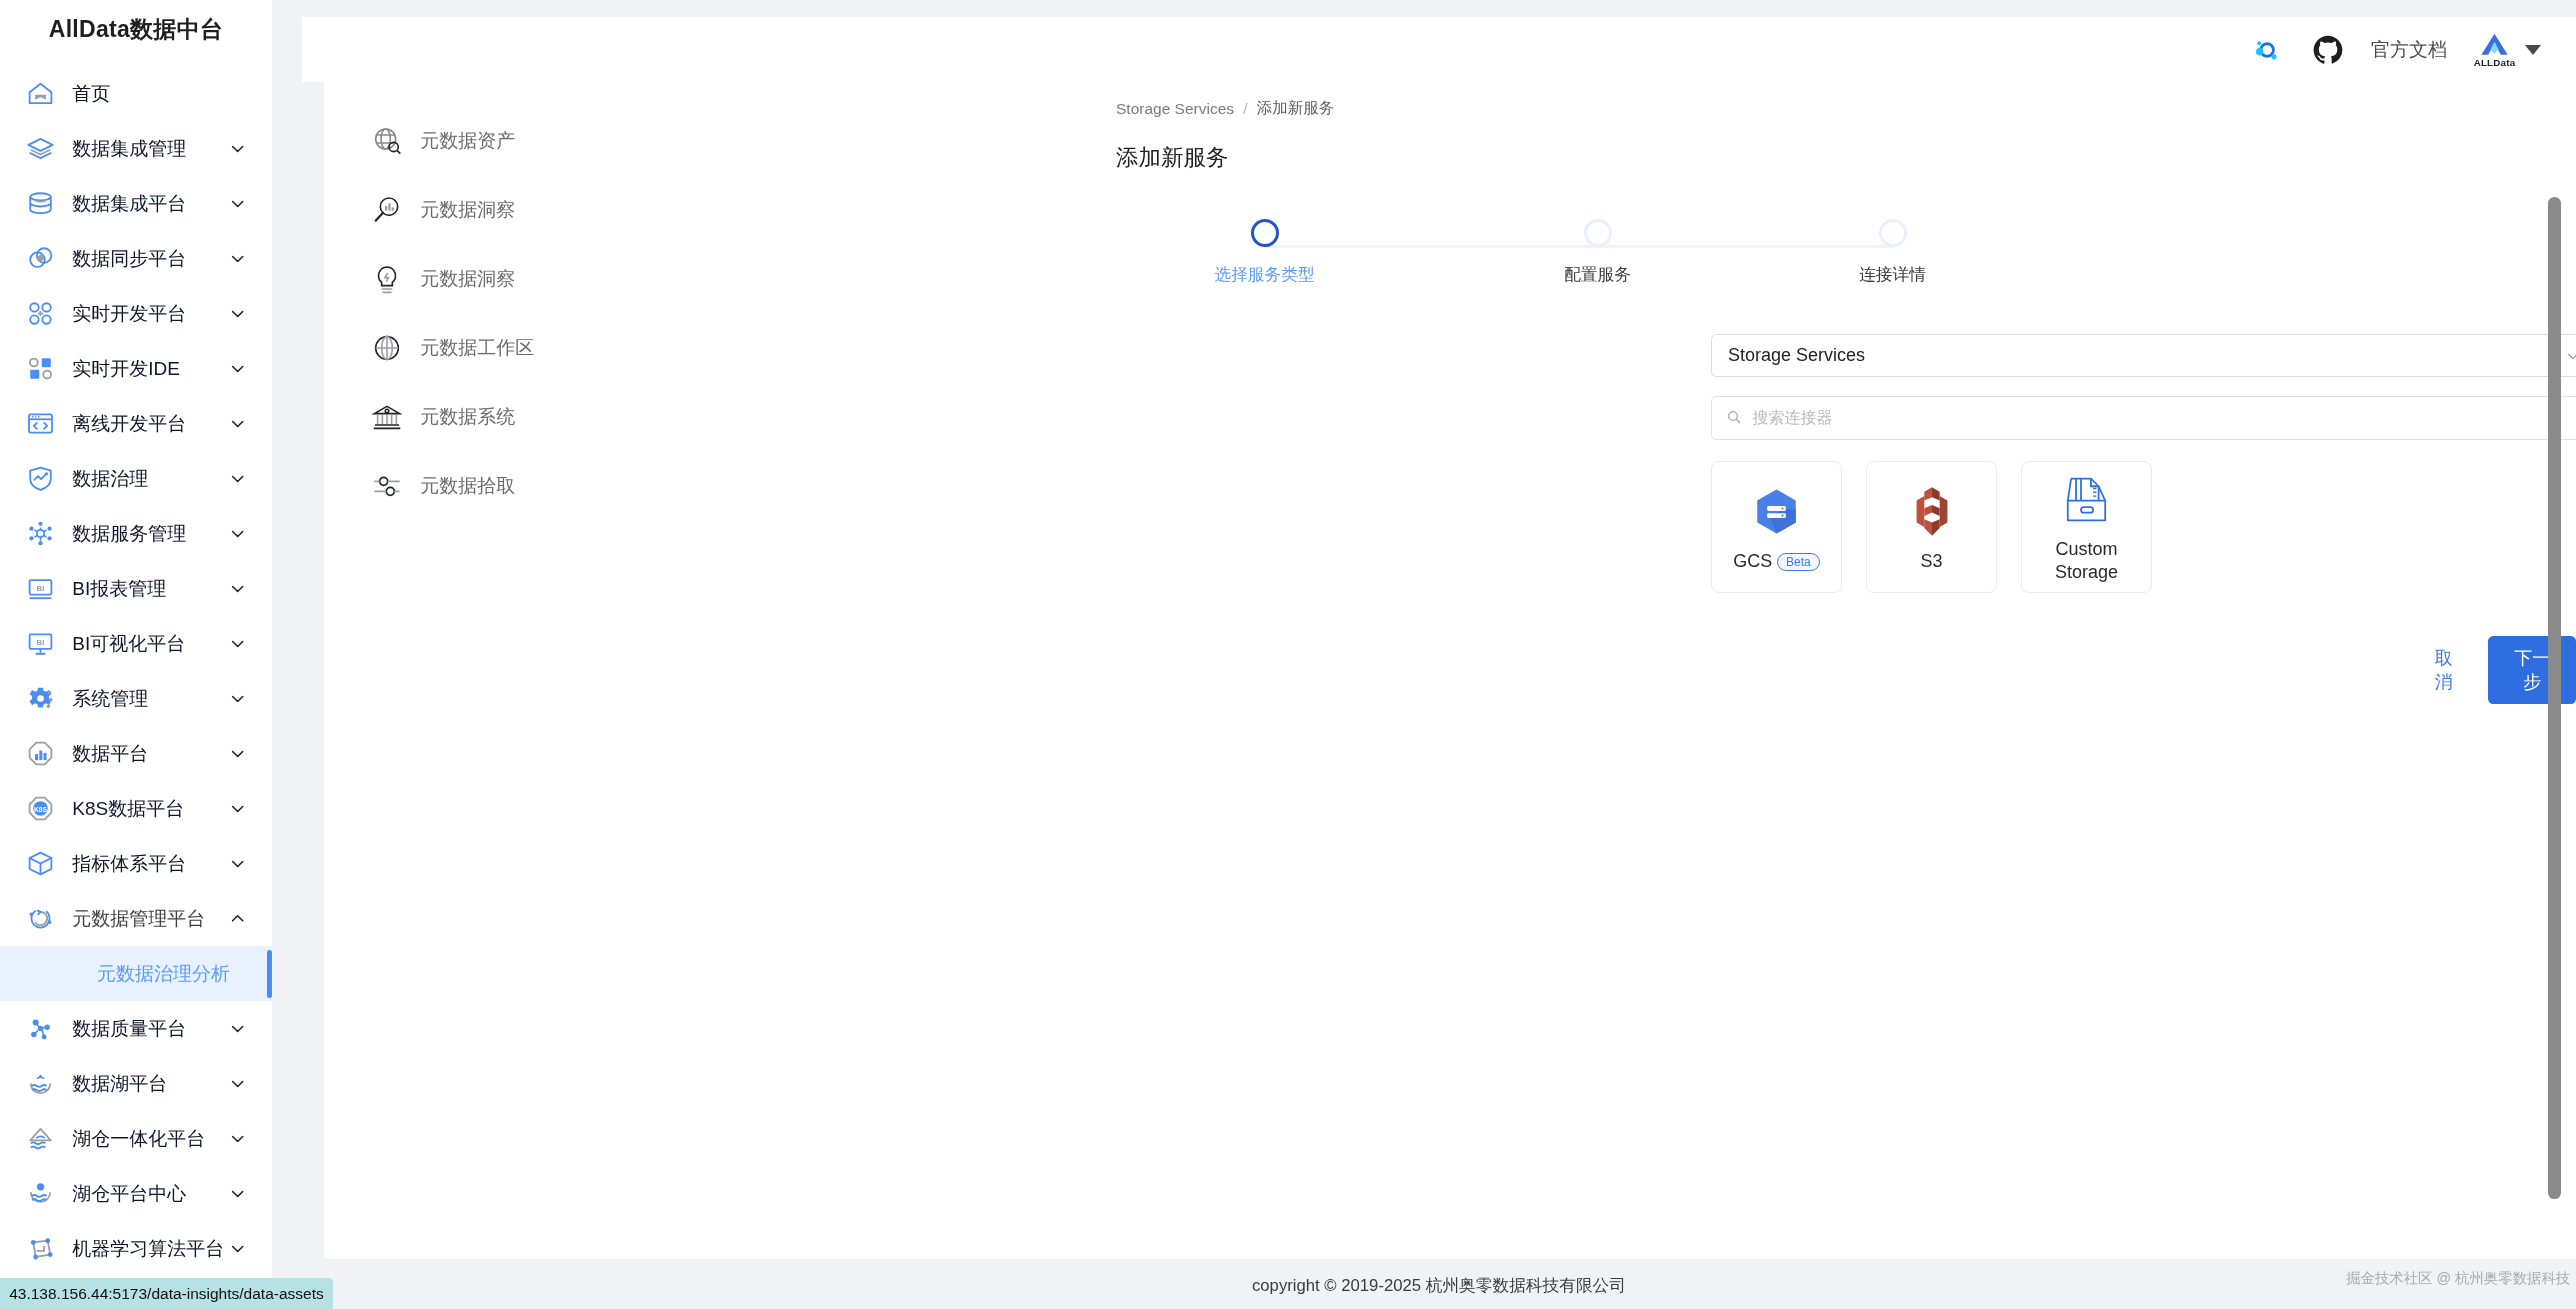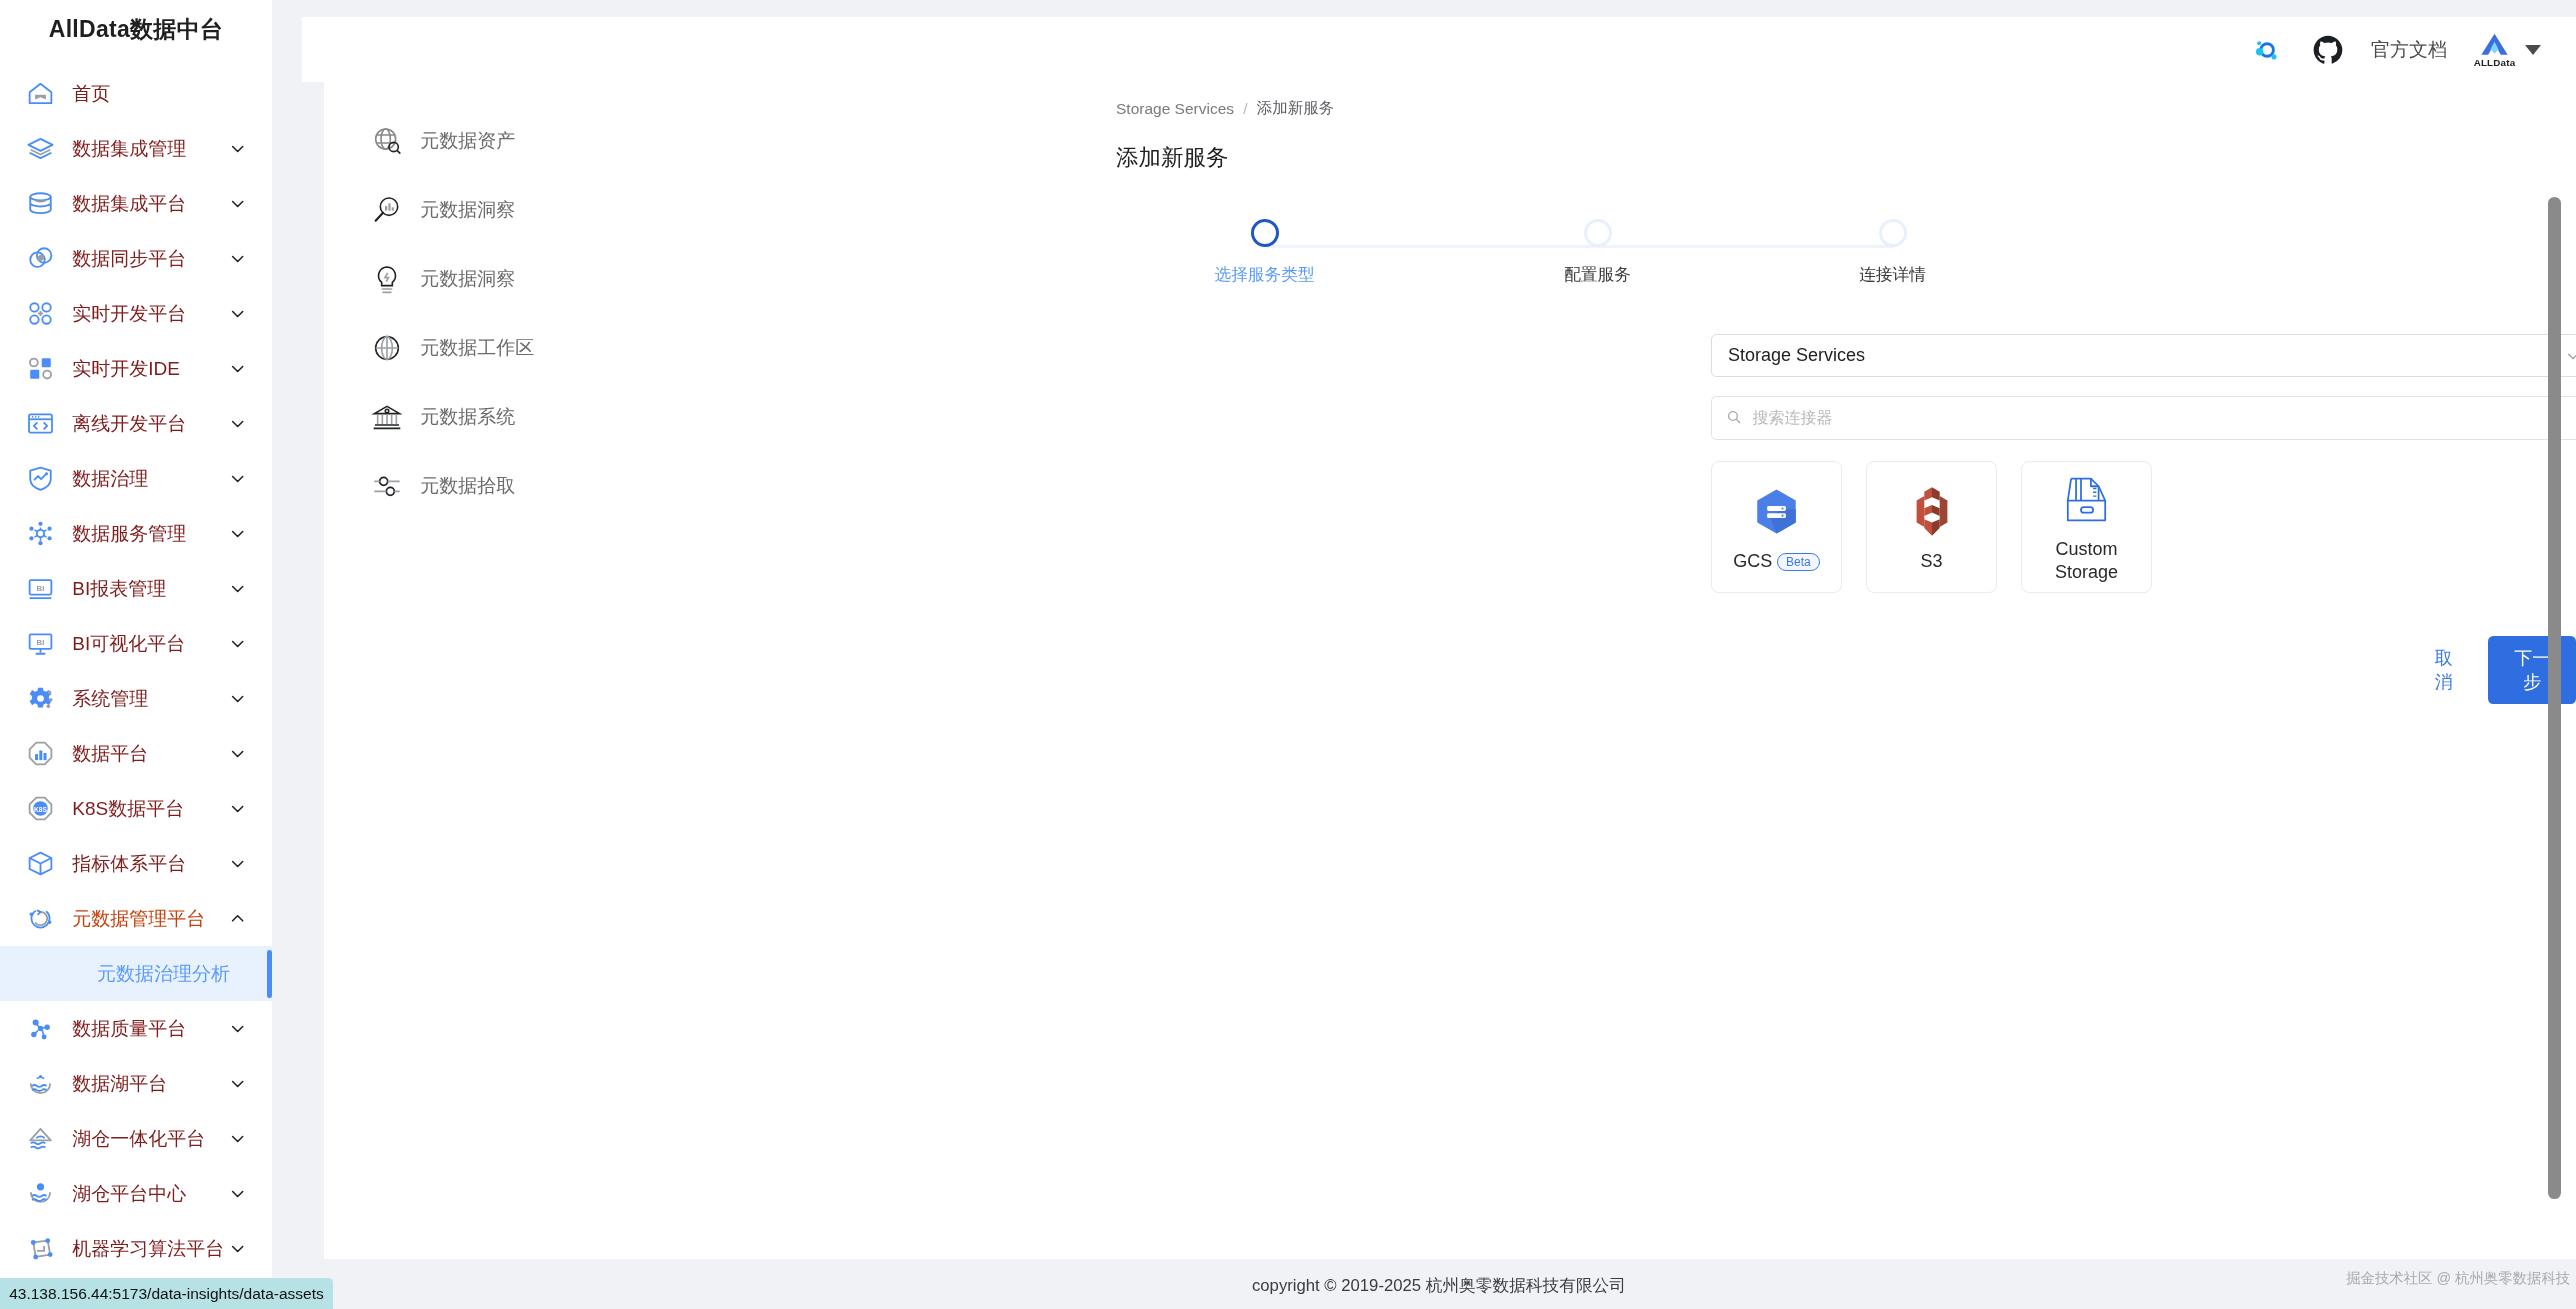--- a/index.html
+++ b/index.html
@@ -19,23 +19,23 @@
   .lsb-brand {
     height: 58px; display: flex; align-items: center; justify-content: center;
     font-size: 23px; font-weight: 700; color: #1f1f1f; letter-spacing: 0.3px;
   }
   .lsb-list { padding-top: 8px; }
   .lsb-item {
     height: 55px; display: flex; align-items: center; padding: 0 25px 0 25px;
     cursor: pointer; position: relative;
   }
   .lsb-item .ico { width: 30px; height: 30px; flex: 0 0 30px; display:flex; align-items:center; justify-content:center; }
-  .lsb-item .lbl { margin-left: 17.3px; font-size: 19px; color: #7f1d1d; white-space: nowrap; }
+  .lsb-item .lbl { margin-left: 17.3px; font-size: 19px; color: #0f172a; white-space: nowrap; }
   .lsb-item .chev { margin-left: auto; width: 19.6px; height: 19.6px; display:flex; align-items:center; justify-content:center; }
-  .lsb-item.active .lbl { color: #c2410c; }
+  .lsb-item.active .lbl { color: #404040; }
   .chev svg { display:block; }
 
   .lsb-sub {
     height: 55px; display: flex; align-items: center;
     background: #e8f2fe; position: relative; padding-left: 73px;
   }
   .lsb-sub .lbl { font-size: 19px; color: #5b9bf8; margin-left: 24px; }
   .lsb-sub::after {
     content:""; position: absolute; right: 0; top: 3.5px; bottom: 3.5px; width: 5.2px;
     background: #4a8df6; border-radius: 2.3px;

